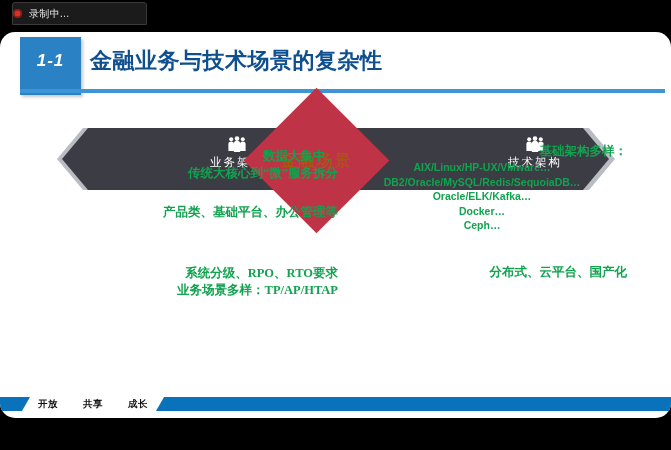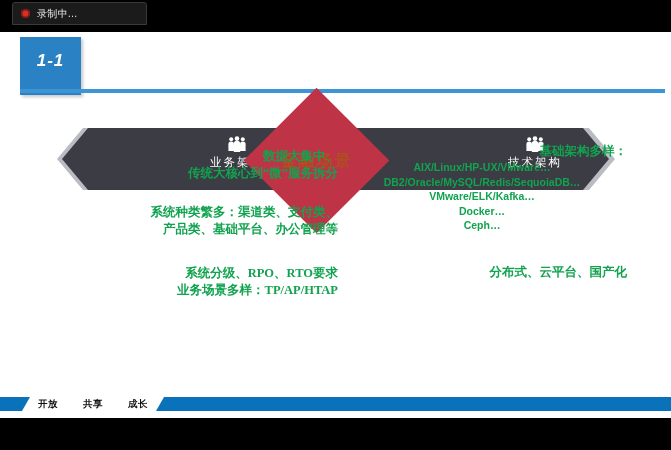--- a/index.html
+++ b/index.html
@@ -34,21 +34,20 @@
     position: absolute;
     left: 12px;
     top: 2px;
     width: 135px;
     height: 23px;
     background: #1b1b1b;
     border: 1px solid #3a3a3a;
     border-radius: 3px 3px 0 0;
     display: flex;
     align-items: center;
-    padding-left: 8px;
     box-sizing: border-box;
   }
   #rec-dot {
     width: 9px;
     height: 9px;
     border-radius: 50%;
     background: #d93025;
     box-shadow: 0 0 0 1.5px #7a1b16 inset;
     flex: 0 0 auto;
   }
@@ -62,20 +61,21 @@
 
   
   #slide {
     position: absolute;
     left: 0;
     top: 32px;
     width: 671px;
     height: 386px;
     background: #ffffff;
     overflow: hidden;
+    border-radius: 15px;
   }
 
   
   #title-badge {
     position: absolute;
     left: 20px;
     top: 5px;
     width: 61px;
     height: 58px;
     background: #2a81c4;
@@ -290,20 +290,21 @@
     </div>
   </div>
 
   <div id="slide">
 
     <div id="title-badge">
       <div id="title-badge-inner"></div>
       <div id="badge-number">1-1</div>
     </div>
     <div id="title-rule"></div>
+    <div id="slide-title">金融业务与技术场景的复杂性</div>
 
     <div id="band">
       <div class="chev-shadow" id="chev-left-shadow"></div>
       <div class="chev" id="chev-left"></div>
       <div class="chev-shadow" id="chev-right-shadow"></div>
       <div class="chev" id="chev-right"></div>
 
       <div class="chev-content" id="chev-left-content">
         <svg class="people-icon" width="18" height="16" viewBox="0 0 18 16">
           <circle cx="3.2" cy="3.3" r="2.0" fill="#ffffff"></circle>
@@ -331,35 +332,34 @@
 
     <div id="diamond"></div>
     <div id="diamond-label">金融场景</div>
 
     <div class="col" id="col-left">
       <div class="txt-block" id="lblk1">
           <div class="cn-line">数据大集中、</div>
           <div class="cn-line">传统大核心到“微”服务拆分</div>
         </div>
       <div class="txt-block" id="lblk2">
-          <div class="cn-line">系统种类繁多：渠道类、支付类、</div>
           <div class="cn-line">产品类、基础平台、办公管理等</div>
         </div>
       <div class="txt-block" id="lblk3">
           <div class="cn-line">系统分级、RPO、RTO要求</div>
           <div class="cn-line">业务场景多样：TP/AP/HTAP</div>
         </div>
     </div>
 
     <div class="col" id="col-right">
       <div class="txt-block" id="rblk1">
           <div class="cn-line">基础架构多样：</div>
           <div class="en-line">AIX/Linux/HP-UX/VMware…</div>
           <div class="en-line">DB2/Oracle/MySQL/Redis/SequoiaDB…</div>
-          <div class="en-line">VMware/ELK/Kafka…</div>
+          <div class="en-line">Oracle/ELK/Kafka…</div>
           <div class="en-line">Docker…</div>
           <div class="en-line">Ceph…</div>
         </div>
       <div class="txt-block" id="rblk2">
           <div class="cn-line">分布式、云平台、国产化</div>
         </div>
     </div>
 
     <div id="footer-bar"></div>
     <div id="footer-tag"></div>

